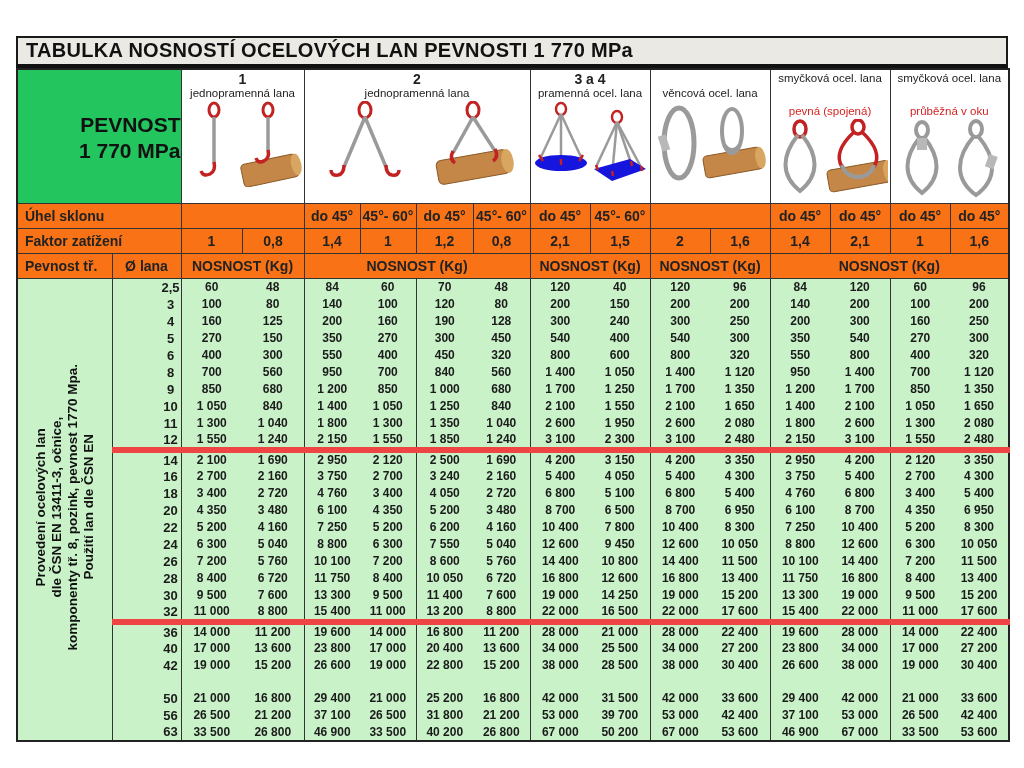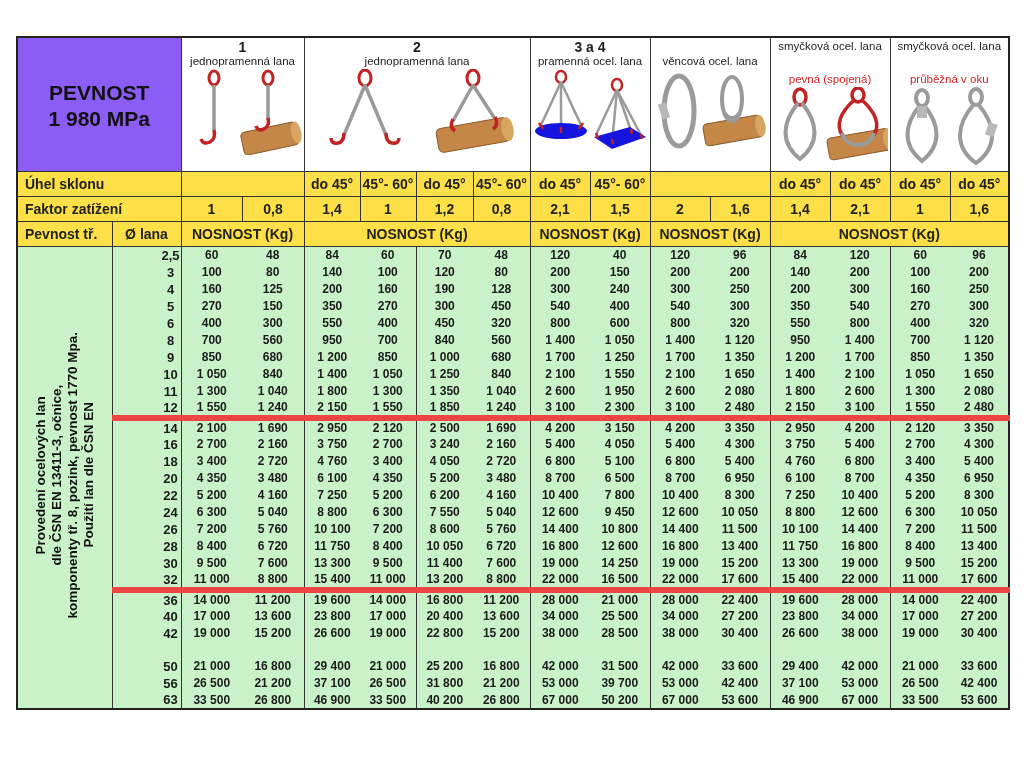--- a/index.html
+++ b/index.html
@@ -7,46 +7,47 @@
     font-family: "Liberation Sans", sans-serif; }
   .sheet { position: absolute; left: 16px; top: 36px; width: 992px; }
   .title-bar { background: #eae9e4; border: 2px solid #1a1a1a; border-bottom: 4px solid #111;
     font-size: 20px; font-weight: bold; color: #111; padding: 1px 6px 2px 8px; letter-spacing: .3px; }
   table { border-collapse: collapse; table-layout: fixed; width: 992px;
     border: 2px solid #222; }
   td { overflow: hidden; }
   
   .img-row td { background: #fff; border: 1.5px solid #333; height: 120px;
     vertical-align: top; text-align: center; padding-top: 2px; }
-  .img-row td.strength { background: #8b5cf6; vertical-align: middle;
-    font-size: 21px; font-weight: bold; color: #111; line-height: 26px; }
+  .img-row td.strength { background: #22c55e; vertical-align: middle;
+    font-size: 21px; font-weight: bold; color: #111; line-height: 26px; text-align: right; }
   .gnum  { font-size: 14px; font-weight: bold; line-height: 15px; min-height: 15px; color:#222; }
   .gname { font-size: 11.5px; font-weight: normal; line-height: 13px; color:#222; }
   .red   { color: #d42322; margin-top: 20px; }
   .pics  { display:block; margin: 1px auto 0 auto; }
   
-  .hdr-row td { background: #fde047; border: 1.5px solid #333; height: 25px;
+  .hdr-row td { background: #f97316; border: 1.5px solid #333; height: 25px;
     font-size: 14px; font-weight: bold; text-align: center; color: #222; }
   .hdr-row td.lbl { text-align: left; padding-left: 7px; }
   
   tbody td { background: #c9f2c9; font-size: 12px; font-weight: bold;
     text-align: center; height: 17px; color: #1b1b1b; white-space: nowrap; }
   tbody td.bl  { border-left: 1.5px solid #333; }
   tbody td.dia { border-left: 1.5px solid #333; font-size: 13px; padding-left: 48px; }
   tr.block-start td { border-top: 6px solid #ef4444; }
   tr.spacer td { height: 16px; }
   td.side-cell { border-right: 1.5px solid #333; text-align: center; vertical-align: middle; }
   .rotated { display: inline-block; writing-mode: vertical-rl; transform: rotate(180deg); }
   .rotated div { font-size: 13.5px; font-weight: bold; line-height: 16px;
     text-align: center; color: #111; }
 </style>
 </head>
 <body>
 
 <div class="sheet">
+  <div class="title-bar">TABULKA NOSNOSTÍ OCELOVÝCH LAN PEVNOSTI 1 770  MPa</div>
 
   <table>
     <colgroup>
       <col style="width:95px">
         <col style="width:69px">
       <col style="width:61px">
         <col style="width:62px">
       <col style="width:56px">
         <col style="width:56px">
         <col style="width:57px">
@@ -58,21 +59,21 @@
       <col style="width:60px">
         <col style="width:60px">
       <col style="width:60px">
         <col style="width:59px">
     </colgroup>
     <thead>
 
       <tr class="img-row">
         <td colspan="2" class="strength">
           <div>PEVNOST</div>
-          <div>1 980  MPa</div>
+          <div>1 770  MPa</div>
         </td>
         <td colspan="2">
           <div class="gnum">1</div>
           <div class="gname">jednopramenná lana</div>
           <svg class="pics" width="118" height="86" viewBox="0 0 118 86">
             <ellipse cx="30" cy="9" rx="5" ry="7" fill="none" stroke="#c22222" stroke-width="3"></ellipse>
             <line x1="30" y1="16" x2="30" y2="62" stroke="#9a9a9a" stroke-width="3.5"></line>
             <path d="M30,61 q2,9 -4,12 q-7,3 -9,-3" fill="none" stroke="#c22222" stroke-width="3.5"></path>
             <g transform="rotate(-12 86 70)">
               <rect x="58" y="58" width="56" height="23" rx="4" fill="#c58748" stroke="#8a5a28"></rect>

